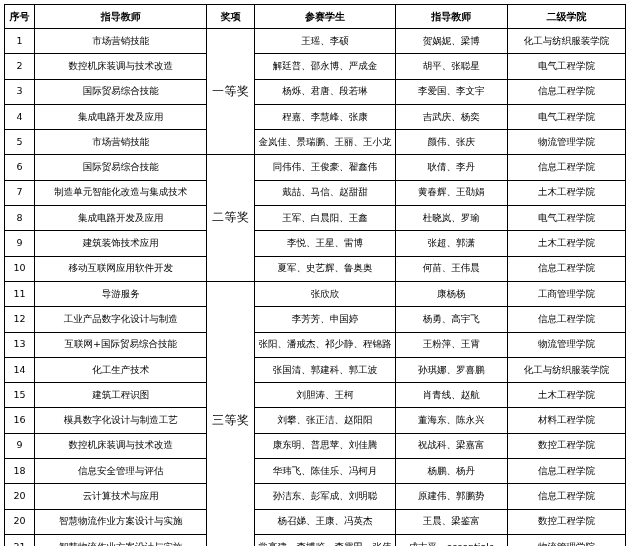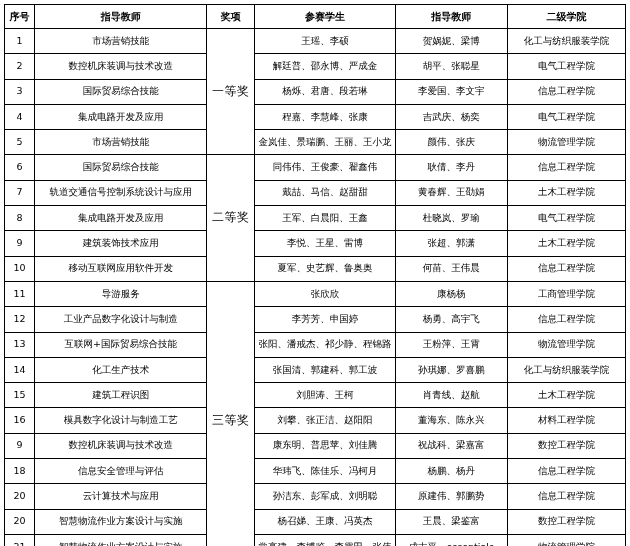--- a/index.html
+++ b/index.html
@@ -119,21 +119,21 @@
         <tr>
           <td class="col-no">6</td>
           <td class="col-name">国际贸易综合技能</td>
           <td class="col-prize" rowspan="5">二等奖</td>
           <td>同伟伟、王俊豪、翟鑫伟</td>
           <td>耿倩、李丹</td>
           <td>信息工程学院</td>
         </tr>
         <tr>
           <td class="col-no">7</td>
-          <td class="col-name">轨道交通信号控制系统设计与应用</td>
+          <td class="col-name">制造单元智能化改造与集成技术</td>
           <td>戴喆、马信、赵甜甜</td>
           <td>黄春辉、王劭娟</td>
           <td>土木工程学院</td>
         </tr>
         <tr>
           <td class="col-no">8</td>
           <td class="col-name">集成电路开发及应用</td>
           <td>王军、白晨阳、王鑫</td>
           <td>杜晓岚、罗瑜</td>
           <td>电气工程学院</td>

